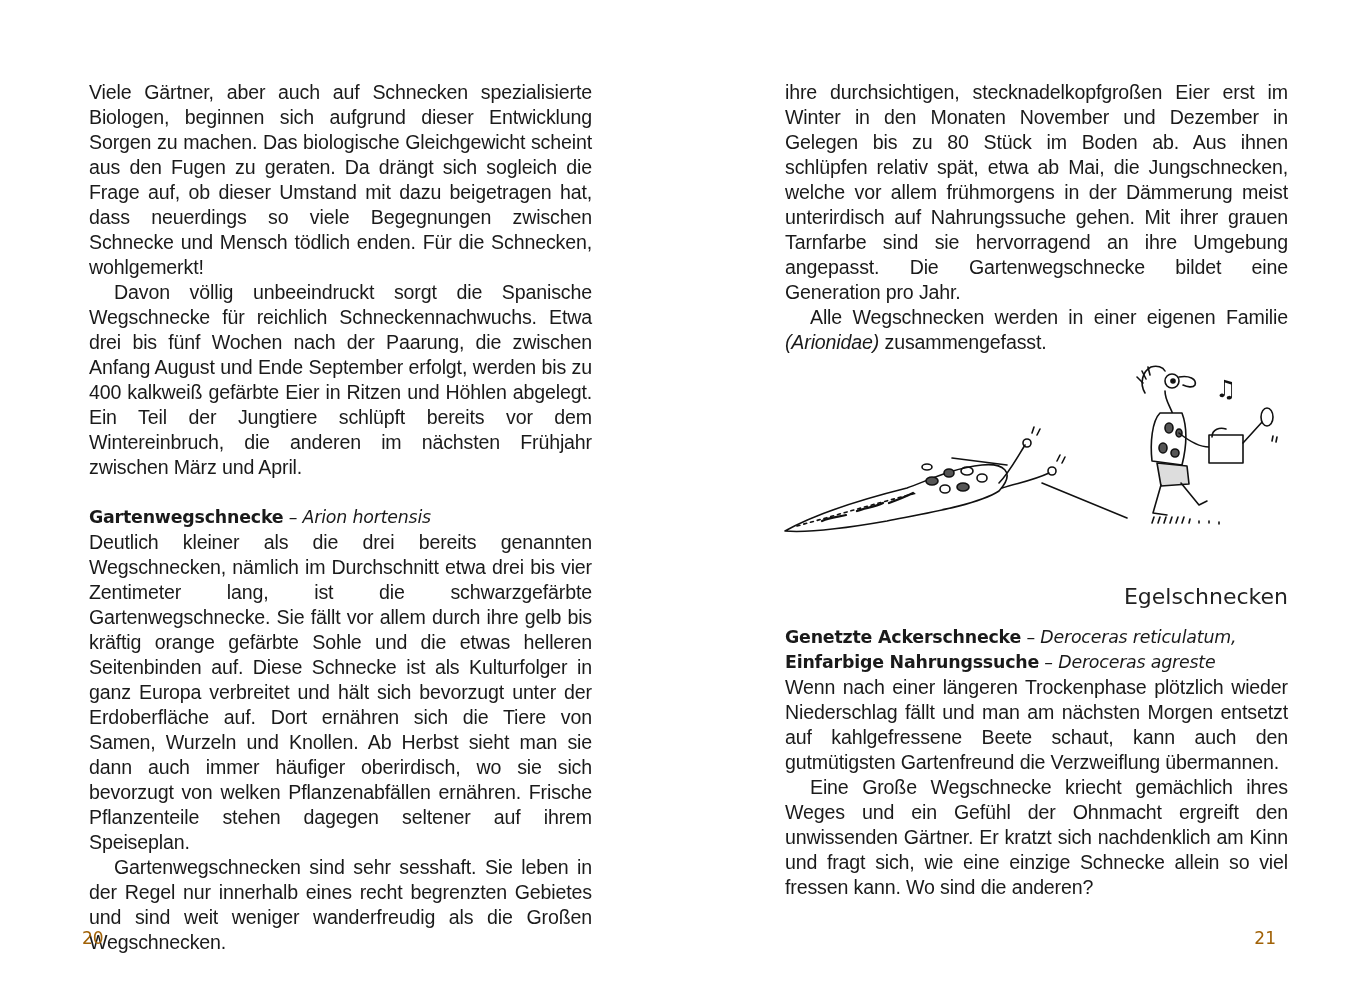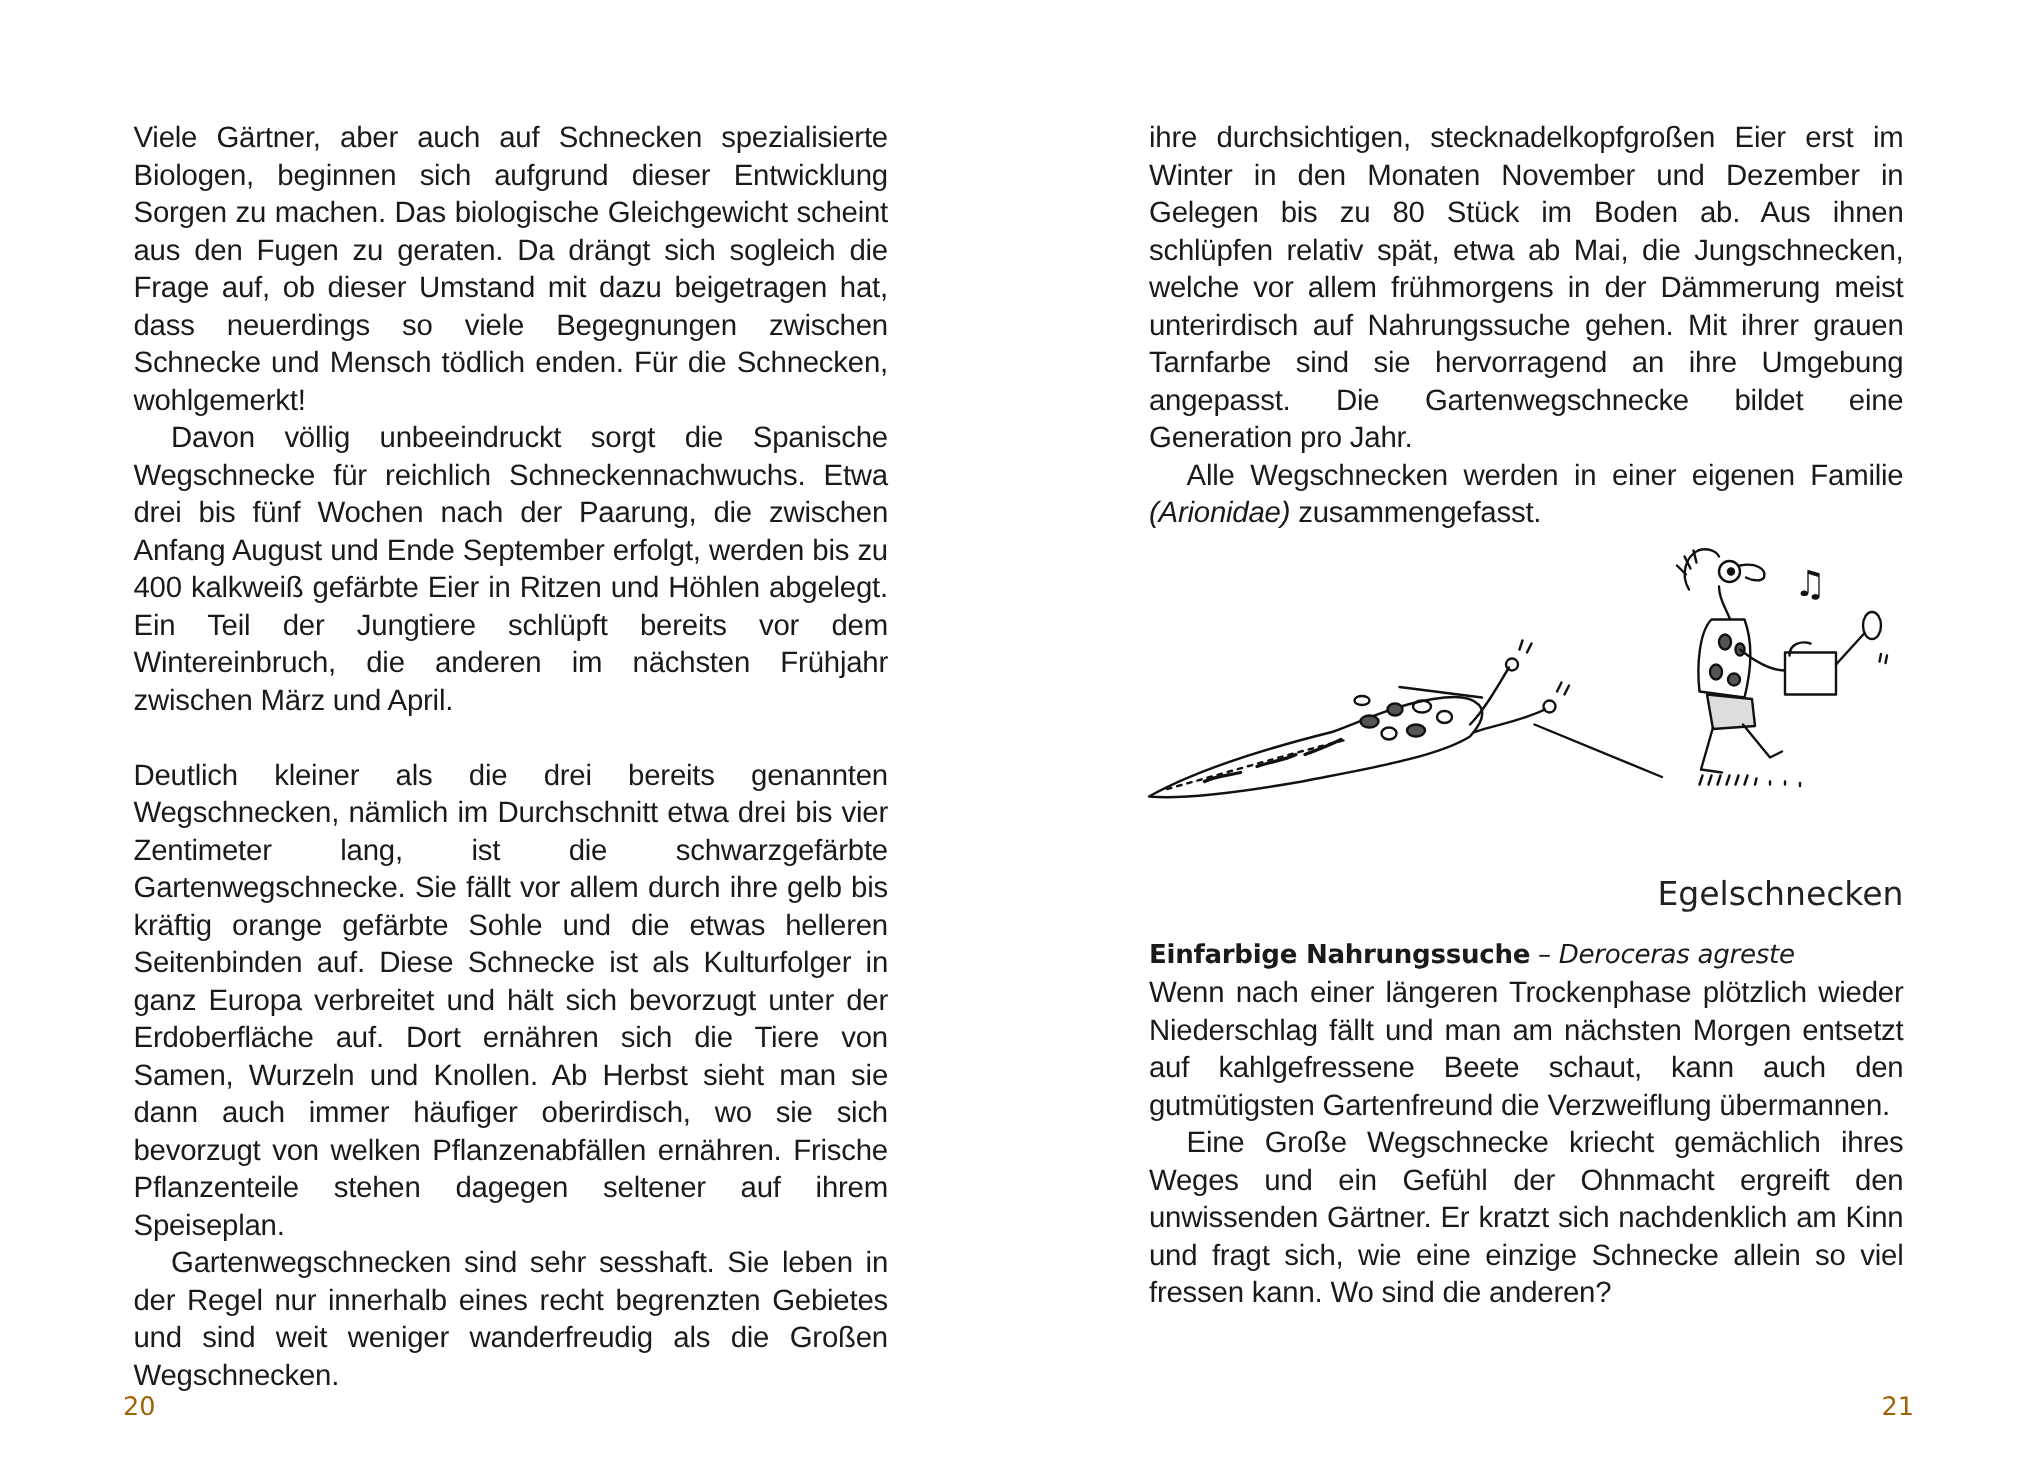--- a/index.html
+++ b/index.html
@@ -2,21 +2,21 @@
 <html><head>
 <meta charset="utf-8">
 <style>
   html, body { margin: 0; padding: 0; background: #ffffff; }
   body { width: 1358px; height: 986px; position: relative; overflow: hidden; color: #1a1a1a; }
   .page { position: absolute; top: 0; height: 986px; }
   .page-left { left: 0; width: 679px; }
   .page-right { left: 679px; width: 679px; }
   .col { position: absolute; top: 80px; width: 503px; }
   .page-left .col { left: 89px; }
-  .page-right .col { left: 87px; }
+  .page-right .col { left: 106px; }
   p.t {
     margin: 0;
     font-family: Liberation Sans, sans-serif;
     font-size: 19.6px;
     line-height: 25px;
     text-align: justify;
     text-align-last: left;
     letter-spacing: -0.15px;
     hyphens: manual;
   }
@@ -53,20 +53,21 @@
   em.sp { font-style: italic; }
 </style>
 </head>
 <body>
 
 <div class="page page-left">
   <div class="col">
     <p class="t">Viele Gärtner, aber auch auf Schnecken spezialisierte Biologen, beginnen sich aufgrund dieser Entwicklung Sorgen zu machen. Das biologische Gleichgewicht scheint aus den Fugen zu gera­ten. Da drängt sich sogleich die Frage auf, ob dieser Umstand mit dazu beigetragen hat, dass neuerdings so viele Begegnun­gen zwischen Schnecke und Mensch tödlich enden. Für die Schnecken, wohlgemerkt!</p>
     <p class="t indent">Davon völlig unbeeindruckt sorgt die Spanische Wegschne­cke für reichlich Schneckennachwuchs. Etwa drei bis fünf Wo­chen nach der Paarung, die zwischen Anfang August und Ende September erfolgt, werden bis zu 400 kalkweiß gefärbte Eier in Ritzen und Höhlen abgelegt. Ein Teil der Jungtiere schlüpft bereits vor dem Wintereinbruch, die anderen im nächsten Frühjahr zwischen März und April.</p>
     <div class="spacer-1"></div>
+    <div class="h3"><span>Gartenwegschnecke</span><span class="latin"> – </span><i>Arion hortensis</i></div>
     <p class="t">Deutlich kleiner als die drei bereits genannten Wegschnecken, nämlich im Durchschnitt etwa drei bis vier Zentimeter lang, ist die schwarzgefärbte Gartenwegschnecke. Sie fällt vor allem durch ihre gelb bis kräftig orange gefärbte Sohle und die etwas helleren Seitenbinden auf. Diese Schnecke ist als Kulturfolger in ganz Europa verbreitet und hält sich bevorzugt unter der Erdoberfläche auf. Dort ernähren sich die Tiere von Samen, Wurzeln und Knollen. Ab Herbst sieht man sie dann auch immer häufiger oberirdisch, wo sie sich bevorzugt von welken Pflanzenabfällen ernähren. Frische Pflanzenteile stehen dagegen seltener auf ihrem Speiseplan.</p>
     <p class="t indent">Gartenwegschnecken sind sehr sesshaft. Sie leben in der Regel nur innerhalb eines recht begrenzten Gebietes und sind weit weniger wanderfreudig als die Großen Wegschnecken.</p>
   </div>
   <div class="pageno">20</div>
 </div>
 
 <div class="page page-right">
   <div class="col">
     <p class="t">ihre durchsichtigen, stecknadelkopfgroßen Eier erst im Winter in den Monaten November und Dezember in Gelegen bis zu 80 Stück im Boden ab. Aus ihnen schlüpfen relativ spät, etwa ab Mai, die Jungschnecken, welche vor allem frühmorgens in der Dämmerung meist unterirdisch auf Nahrungssuche gehen. Mit ihrer grauen Tarnfarbe sind sie hervorragend an ihre Umgebung angepasst. Die Gartenwegschnecke bildet eine Generation pro Jahr.</p>
     <p class="t indent"><span>Alle Wegschnecken werden in einer eigenen Familie </span><em class="sp">(Ario­nidae)</em><span> zusammengefasst.</span></p>
@@ -118,18 +119,19 @@
           <path d="M375 160 l 2 -6 M381 160 l 2 -6 M387 160 l 2 -6 M393 160 l 2 -6 M399 160 l 2 -6 M405 160 l 2 -6 M412 160 l 1 -4 M422 160 l 0 -2 M432 160 l 0 -2 M442 161 l0 -2"></path>
           <path d="M495 78 l 1 -5 M499 79 l 1 -5"></path>
         </g>
         <text x="438" y="34" font-size="24" fill="#111" stroke="none" font-family="DejaVu Sans, sans-serif">♫</text>
       </svg>
     </div>
 
     <div style="height:40px"></div>
     <div class="h2">Egelschnecken</div>
     <div style="height:14px"></div>
+    <div class="h3"><span>Genetzte Ackerschnecke</span><span class="latin"> – </span><i>Deroceras reticulatum,</i></div>
     <div class="h3"><span>Einfarbige Nahrungssuche</span><span class="latin"> – </span><i>Deroceras agreste</i></div>
     <p class="t">Wenn nach einer längeren Trockenphase plötzlich wieder Niederschlag fällt und man am nächsten Morgen entsetzt auf kahlgefressene Beete schaut, kann auch den gutmütigsten Gartenfreund die Verzweiflung übermannen.</p>
     <p class="t indent">Eine Große Wegschnecke kriecht gemächlich ihres Weges und ein Gefühl der Ohnmacht ergreift den unwissenden Gärt­ner. Er kratzt sich nachdenklich am Kinn und fragt sich, wie eine einzige Schnecke allein so viel fressen kann. Wo sind die anderen?</p>
   </div>
   <div class="pageno">21</div>
 </div>
 
 </body></html>

